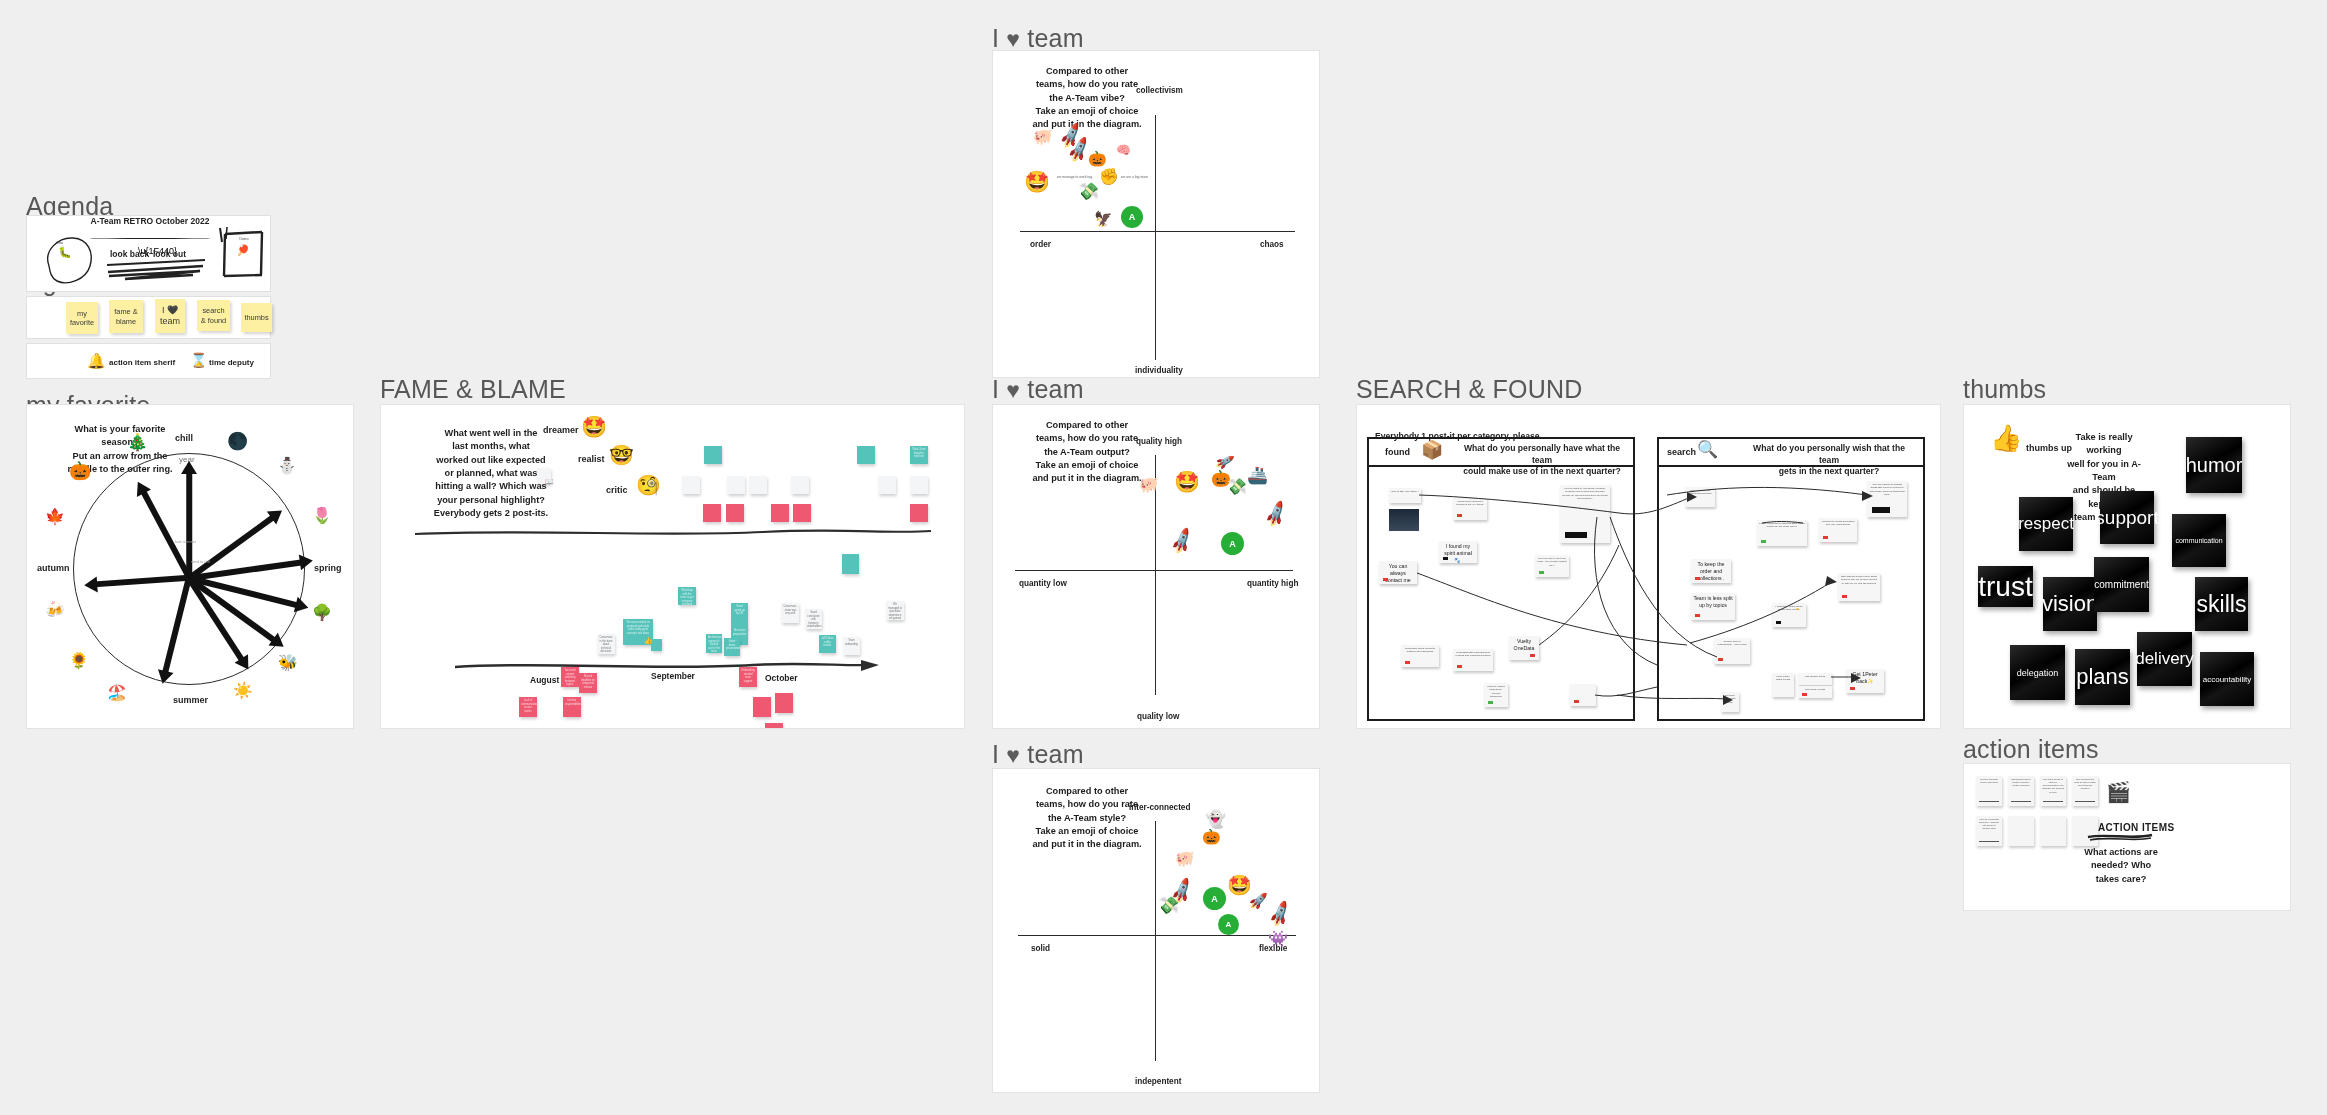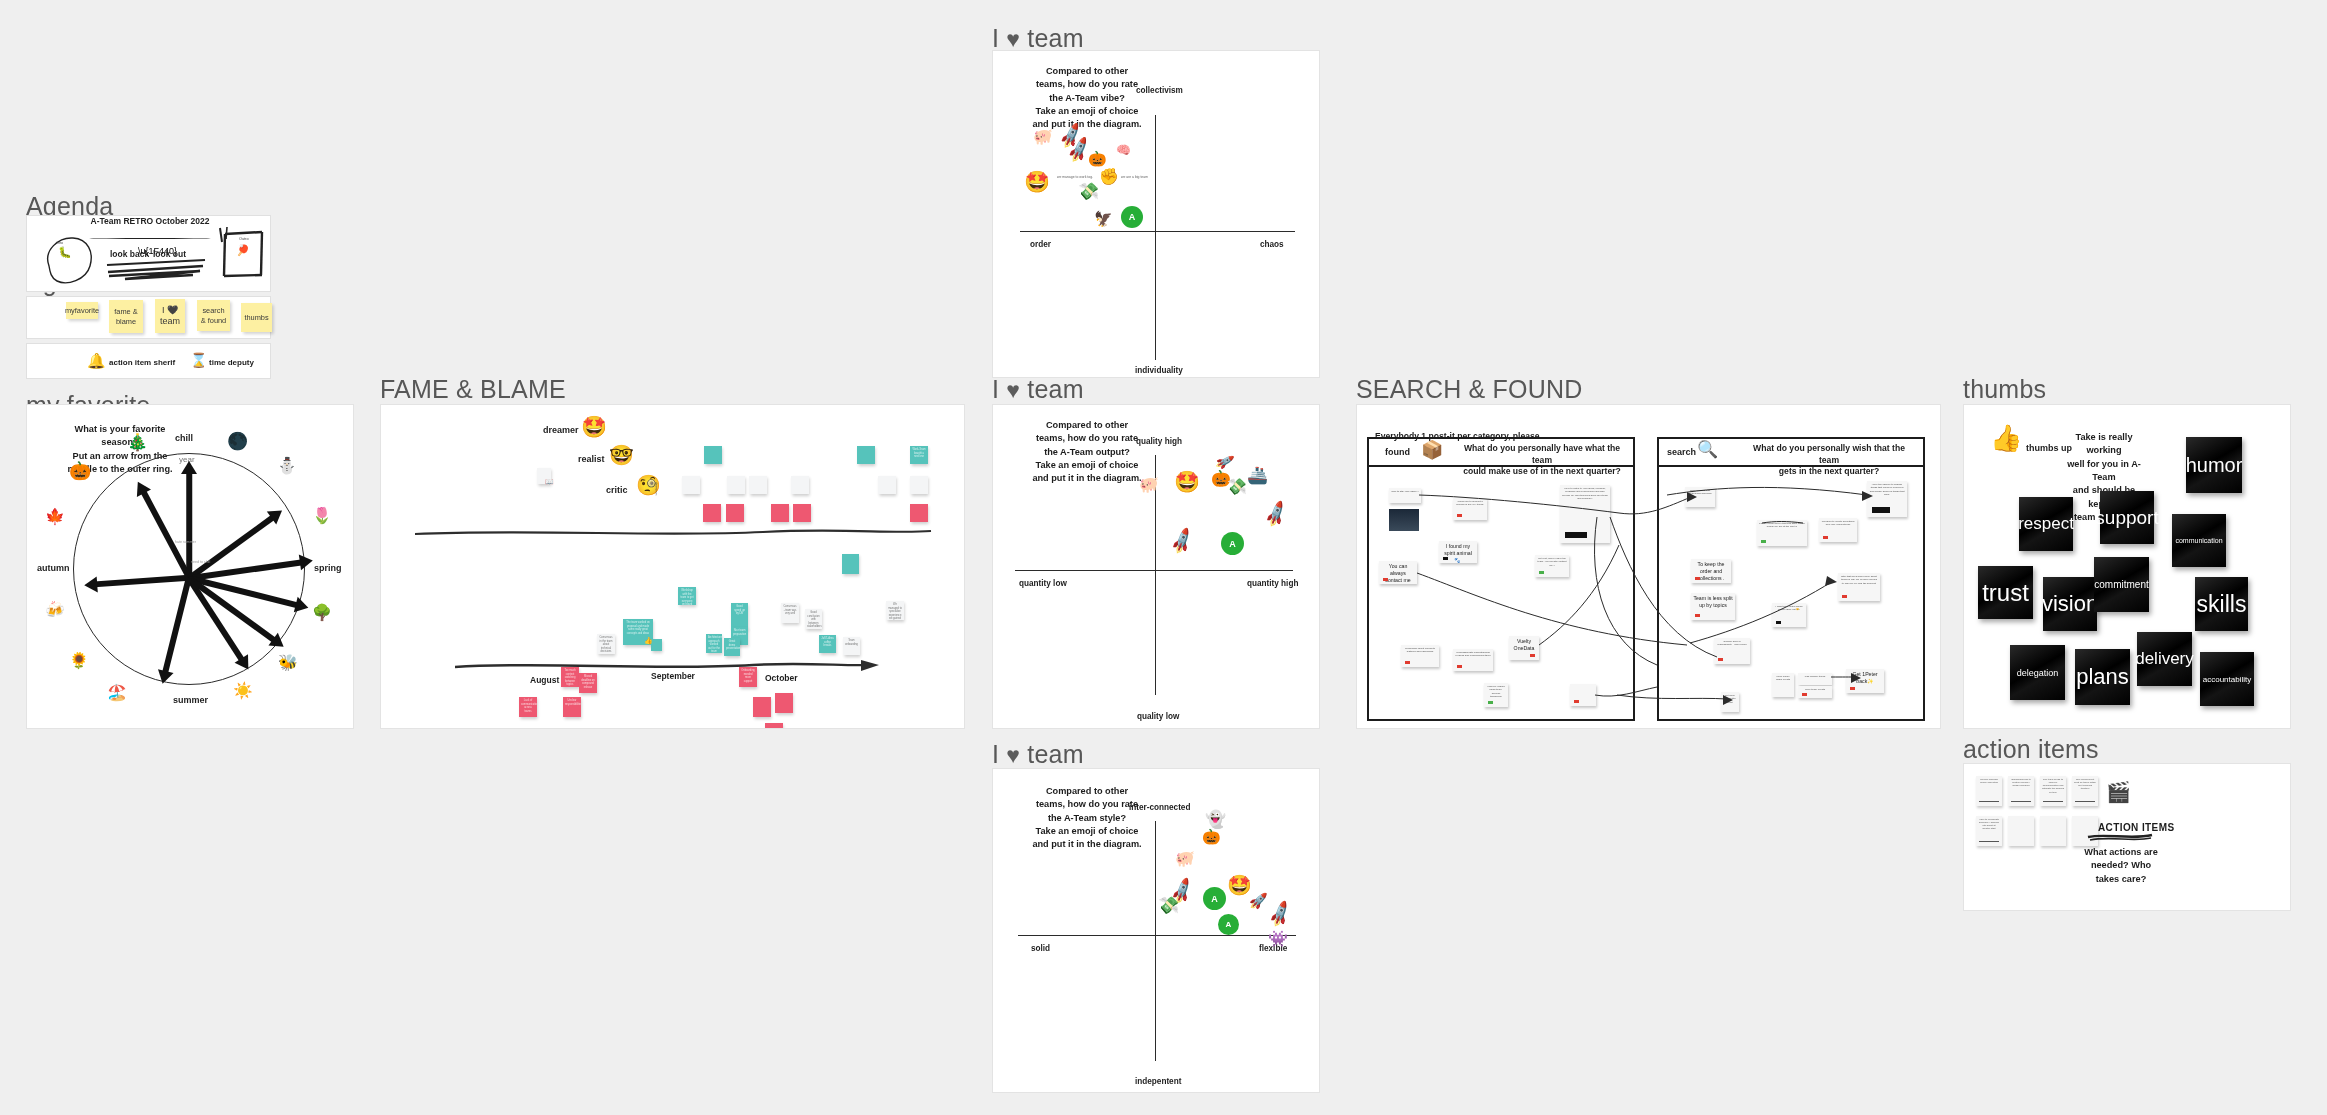--- a/index.html
+++ b/index.html
@@ -152,21 +152,21 @@
       <path d="M7 50 L45 49" stroke="#222" stroke-width="2.4" fill="none"></path>
       <path d="M45 6 L44 49" stroke="#222" stroke-width="2.4" fill="none"></path>
       <path d="M3 2 L5 16" stroke="#222" stroke-width="2" fill="none"></path>
       <path d="M10 1 L9 13" stroke="#222" stroke-width="1.6" fill="none"></path>
     </svg>
     <div style="position:absolute; left:212px; top:21px; font-size:3.8px; color:#444;">Outro</div>
     <div class="emoji" style="left:209px; top:29px; font-size:11px;">🏓</div>
   </div>
 
   <div class="ag-box" style="left:26px; top:296px; width:245px; height:43px;">
-    <div class="sticky-y" style="left:39px; top:5px; width:32px; height:17px; flex-direction:row;">
+    <div class="sticky-y" style="left:39px; top:5px; width:32px; height:32px; flex-direction:column;">
       <span>my</span>
       <span>favorite</span>
     </div>
     <div class="sticky-y" style="left:82px; top:3px; width:34px; height:33px; flex-direction:column;">
       <span>fame &amp;</span>
       <span>blame</span>
     </div>
     <div class="sticky-y big" style="left:128px; top:2px; width:30px; height:34px; flex-direction:column;">
       <span>I  🖤</span>
       <span>team</span>
@@ -253,20 +253,29 @@
       <div class="shaft" style="width:99px;"></div>
         <div class="head" style="left:96px;"></div>
       </div>
 
     <div style="position:absolute; left:148px; top:135px; font-size:3.6px; color:#999;">hate summer</div>
     <div style="position:absolute; left:164px; top:155px; font-size:3.6px; color:#999;">need to chill</div>
   </div>
 
   <div class="sec-title" style="left:380px; top:375px;">FAME &amp; BLAME</div>
   <div class="panel" style="left:380px; top:404px; width:585px; height:325px;">
+    <div class="prompt" style="left:35px; top:22px; width:150px; text-align:center;">
+      <div>What went well in the</div>
+      <div>last months, what</div>
+      <div>worked out like expected</div>
+      <div>or planned, what was</div>
+      <div>hitting a wall? Which was</div>
+      <div>your personal highlight?</div>
+      <div>Everybody gets 2 post-its.</div>
+    </div>
 
     <div class="axlabel" style="left:162px; top:20px; font-size:9px;">dreamer</div>
     <div class="emoji" style="left:200px; top:11px; font-size:21px;">🤩</div>
     <div class="axlabel" style="left:197px; top:49px; font-size:9px;">realist</div>
     <div class="emoji" style="left:228px; top:40px; font-size:20px;">🤓</div>
     <div class="axlabel" style="left:225px; top:80px; font-size:9px;">critic</div>
     <div class="emoji" style="left:255px; top:70px; font-size:20px;">🧐</div>
 
     <div class="note white" style="left:156px; top:63px; width:14px; height:16px;"></div>
     <div class="emoji" style="left:164px; top:73px; font-size:7px;">📖</div>
@@ -587,21 +596,21 @@
       <div>Take is really working</div>
       <div>well for you in A-Team</div>
       <div>and should be kept as</div>
       <div>team culture?</div>
     </div>
 
     <div class="bnote" style="left:222px; top:32px; width:56px; height:56px; font-size:20px;">humor</div>
     <div class="bnote" style="left:55px; top:92px; width:54px; height:54px; font-size:17px;">respect</div>
     <div class="bnote" style="left:136px; top:86px; width:54px; height:53px; font-size:19px;">support</div>
     <div class="bnote" style="left:208px; top:109px; width:54px; height:53px; font-size:7px;">communication</div>
-    <div class="bnote" style="left:14px; top:161px; width:55px; height:53px; font-size:24px;">trust</div>
+    <div class="bnote" style="left:14px; top:161px; width:55px; height:41px; font-size:28px;">trust</div>
     <div class="bnote" style="left:79px; top:172px; width:54px; height:54px; font-size:22px;">vision</div>
     <div class="bnote" style="left:130px; top:152px; width:55px; height:55px; font-size:10px;">commitment</div>
     <div class="bnote" style="left:231px; top:172px; width:53px; height:54px; font-size:23px;">skills</div>
     <div class="bnote" style="left:46px; top:240px; width:55px; height:55px; font-size:9px;">delegation</div>
     <div class="bnote" style="left:111px; top:244px; width:55px; height:56px; font-size:22px;">plans</div>
     <div class="bnote" style="left:173px; top:227px; width:55px; height:54px; font-size:17px;">delivery</div>
     <div class="bnote" style="left:236px; top:247px; width:54px; height:54px; font-size:8px;">accountability</div>
   </div>
 
   <div class="sec-title" style="left:1963px; top:735px;">action items</div>

